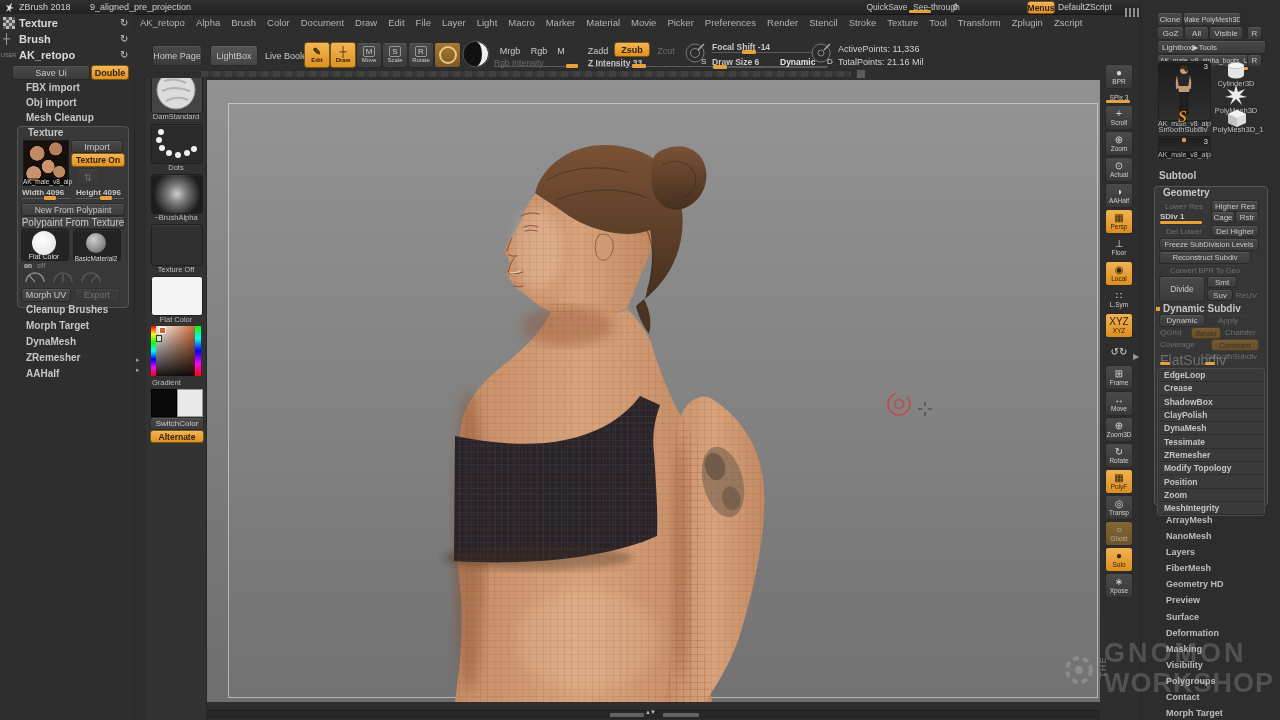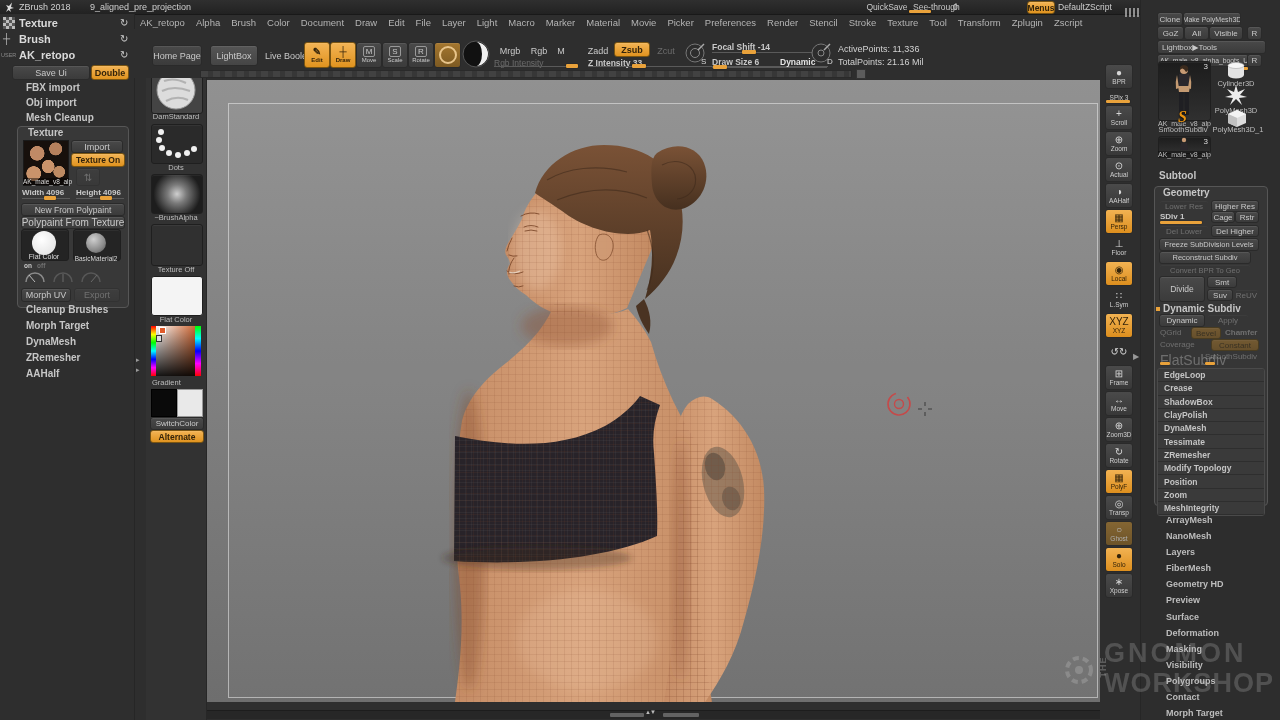--- a/index.html
+++ b/index.html
@@ -542,21 +542,21 @@
     <span class="btn" style="left:66px;top:276px;width:28px;height:10px;font-size:8px;">Smt</span>
     <span class="btn" style="left:66px;top:289px;width:24px;height:10px;font-size:8px;">Suv</span>
     <span class="btn dim" style="left:93px;top:289px;width:23px;height:10px;font-size:8px;background:none;border-color:transparent;">ReUV</span>
 
     <span class="abs" style="left:15px;top:307px;width:4px;height:4px;background:#e9a23b;"></span>
     <span class="lbl seclbl" style="left:22px;top:303px;">Dynamic Subdiv</span>
     <span class="btn" style="left:18px;top:314px;width:44px;height:11px;font-size:8px;">Dynamic</span>
     <span class="btn dim" style="left:66px;top:314px;width:40px;height:11px;font-size:8px;background:none;border-color:transparent;">Apply</span>
     <span class="lbl dim" style="left:19px;top:328px;font-size:8px;">QGrid</span>
     <span class="btn ordim" style="left:50px;top:327px;width:28px;height:10px;font-size:8px;opacity:.55;">Bevel</span>
-    <span class="lbl dim" style="left:84px;top:328px;font-size:8px;font-weight:bold;">Chamfer</span>
+    <span class="lbl dim" style="left:84px;top:328px;font-size:8px;">Chamfer</span>
     <span class="lbl dim" style="left:19px;top:340px;font-size:8px;">Coverage</span>
     <span class="btn ordim" style="left:70px;top:339px;width:46px;height:10px;font-size:8px;opacity:.55;">Constant</span>
     <span class="lbl dim" style="left:19px;top:352px;font-size:14px;">FlatSubdiv</span>
     <span class="lbl dim" style="left:64px;top:352px;font-size:8px;">SmoothSubdiv</span>
     <div class="knob" style="left:19px;top:362px;width:10px;height:3px;"></div>
     <div class="knob" style="left:64px;top:362px;width:10px;height:3px;"></div>
 
     <div class="abs" style="left:16px;top:368px;width:106px;border:1px solid #4a4a4a;border-radius:3px;overflow:hidden;">
         <div class="subrow">
           <span>EdgeLoop</span>

